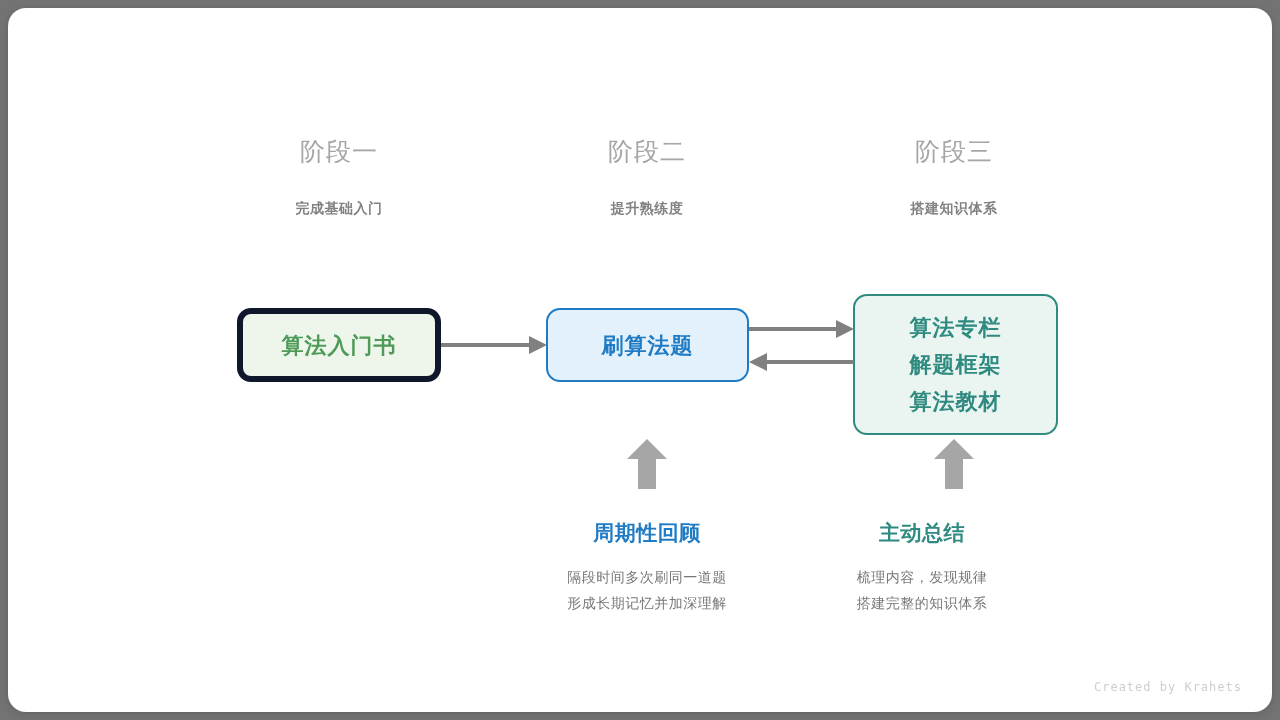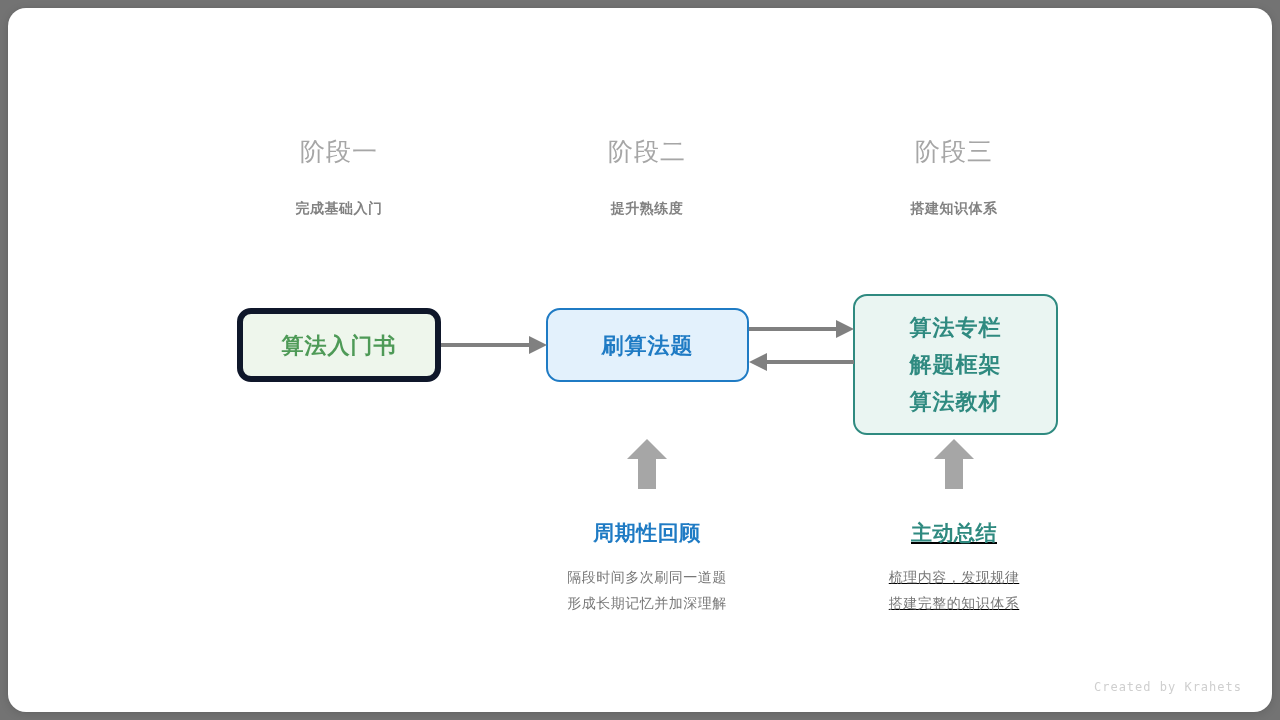--- a/index.html
+++ b/index.html
@@ -199,21 +199,21 @@
     </svg>
 
     <div class="note" id="note-review" style="left:489px; top:510px;">
       <div class="note-title">周期性回顾</div>
       <div class="note-desc">
         <div>隔段时间多次刷同一道题</div>
         <div>形成长期记忆并加深理解</div>
       </div>
     </div>
 
-    <div class="note" id="note-summary" style="left:796px; top:510px;text-decoration:underline;">
+    <div class="note" id="note-summary" style="left:764px; top:510px;">
       <div class="note-title">主动总结</div>
       <div class="note-desc">
         <div>梳理内容，发现规律</div>
         <div>搭建完整的知识体系</div>
       </div>
     </div>
 
     <div id="watermark">Created by Krahets</div>
 
   </div>

